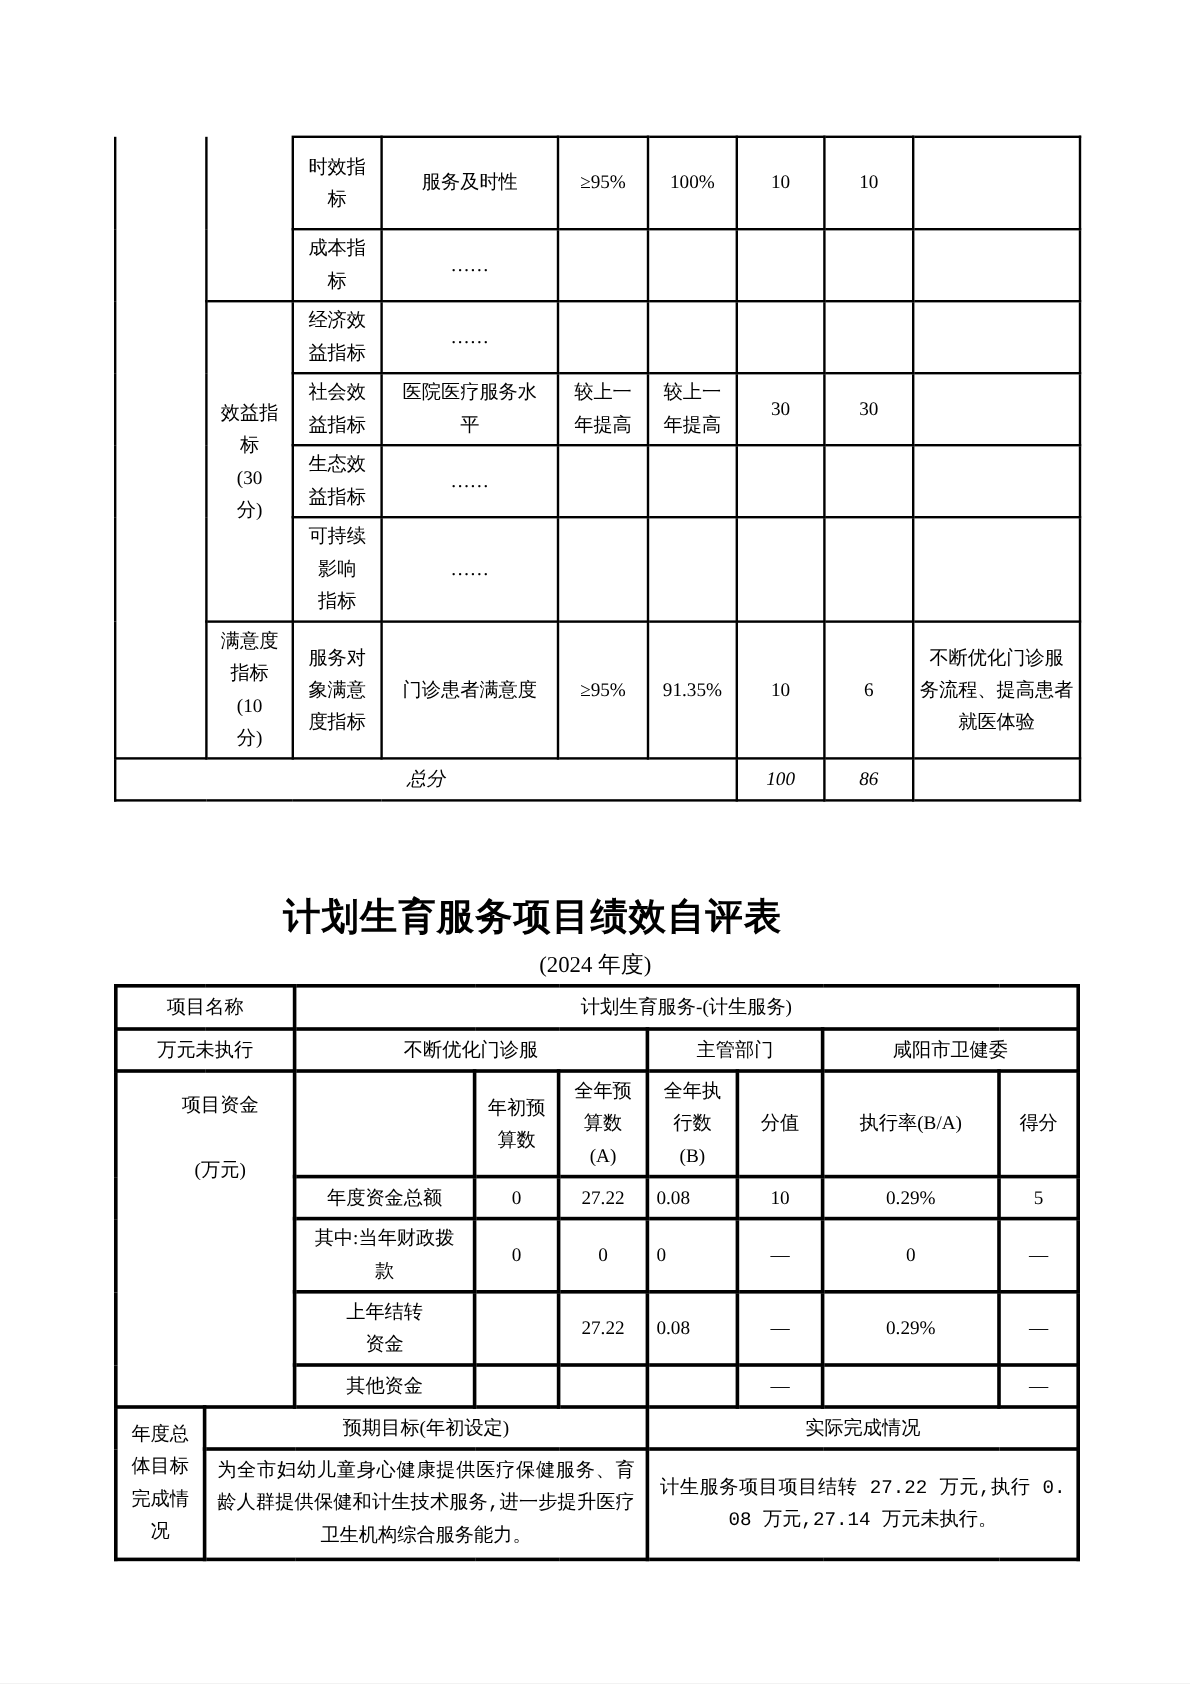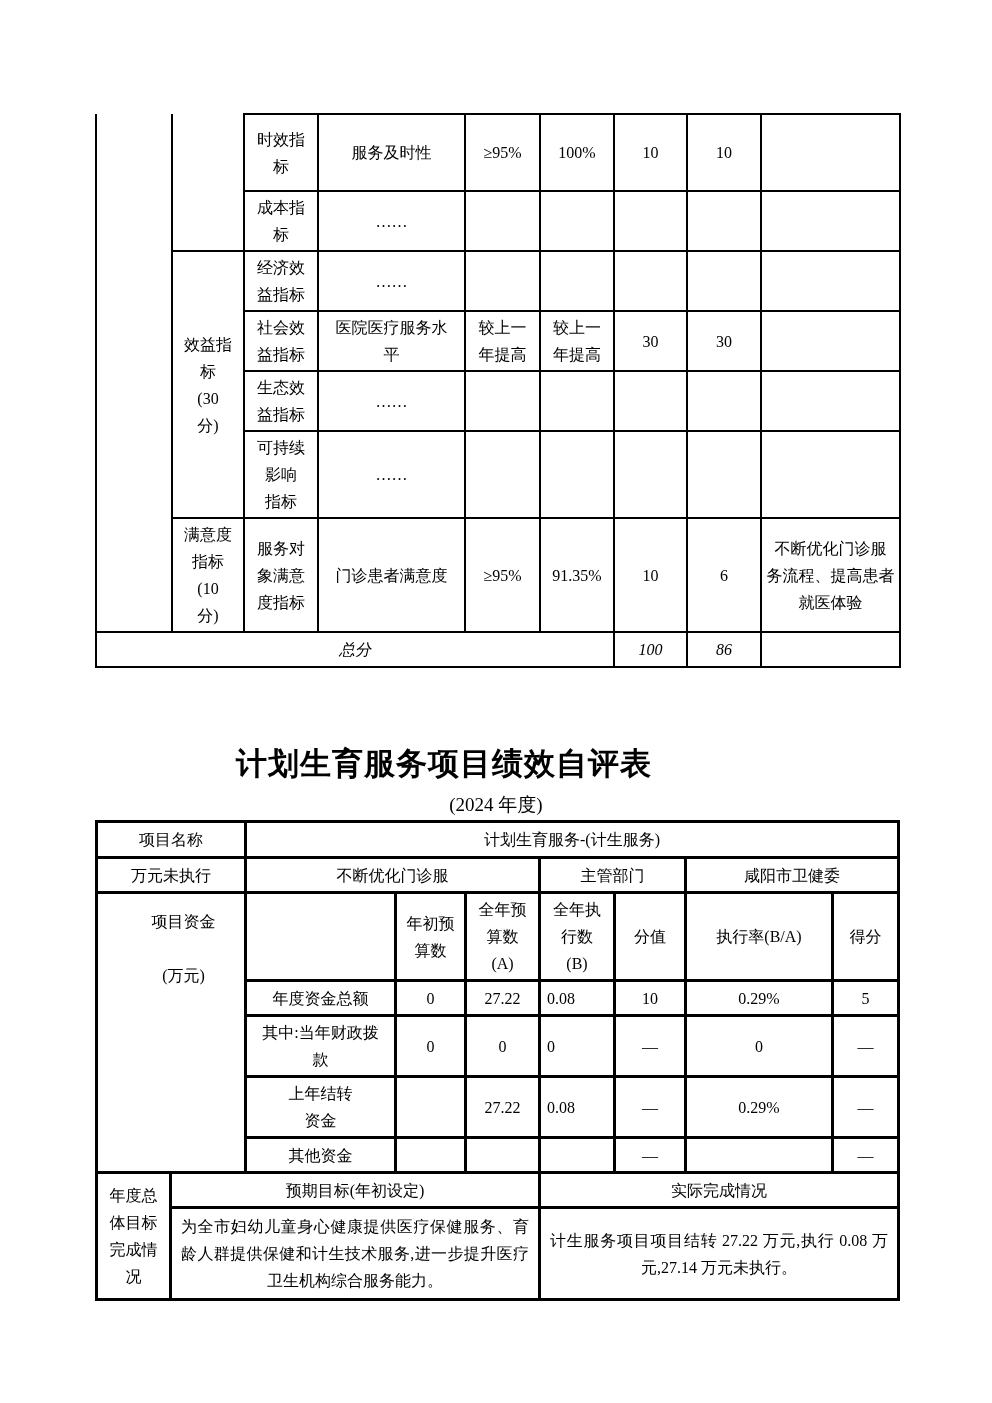--- a/index.html
+++ b/index.html
@@ -32,21 +32,21 @@
   }
   .doc-subtitle {
     position:absolute; left:0; top:794px; width:992px;
     text-align:center; font-size:19px; line-height:22px;
   }
   
   #t2 { position:absolute; left:95px; top:820px; width:805px;border-radius:26px; }
   #t2 td { border-width:3px; }
   #t2 tr.h36 { height:36px; } #t2 tr.h35 { height:35px; }
   #t2 tr.h80 { height:80px; } #t2 tr.h60 { height:60px; }
-  #t2 tr.h55 { height:55px; } #t2 tr.h92 { height:92px; }
+  #t2 tr.h55 { height:55px; } #t2 tr.h92 { height:92px;font-family:Liberation Mono, monospace; }
   #t2 td.v-top { vertical-align:top; padding-top:14px;padding-left:28px; }
   #t2 td.al { text-align:left; padding-left:6px; }
   #t2 td.just { text-align:justify; text-align-last:center; padding:4px 9px; }
 </style>
 </head>
 <body>
 
 <div class="page">
 
   <table id="t1">

